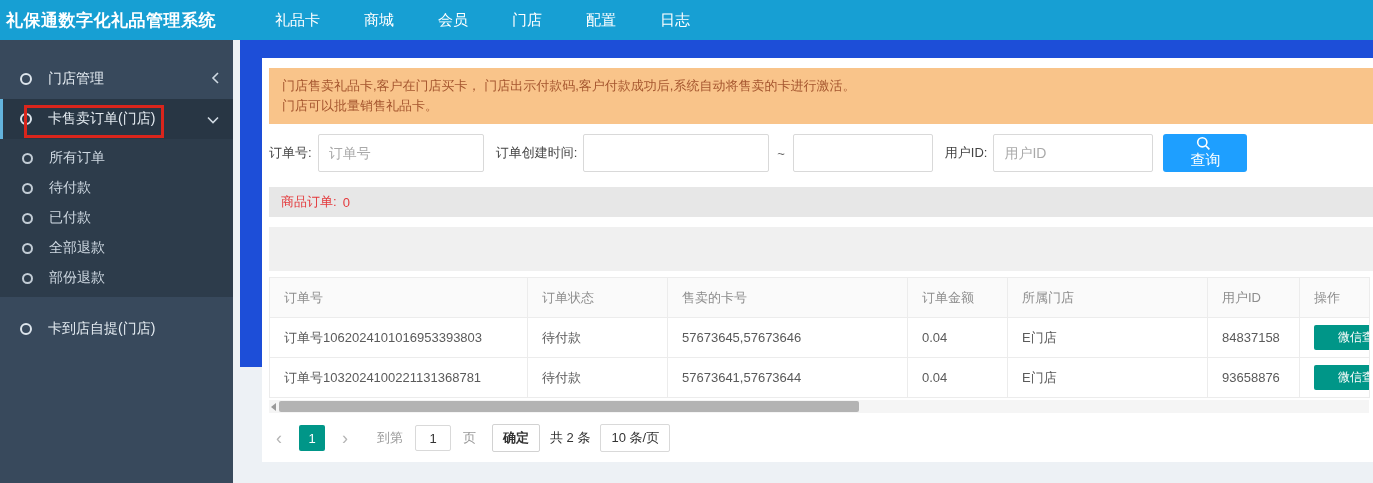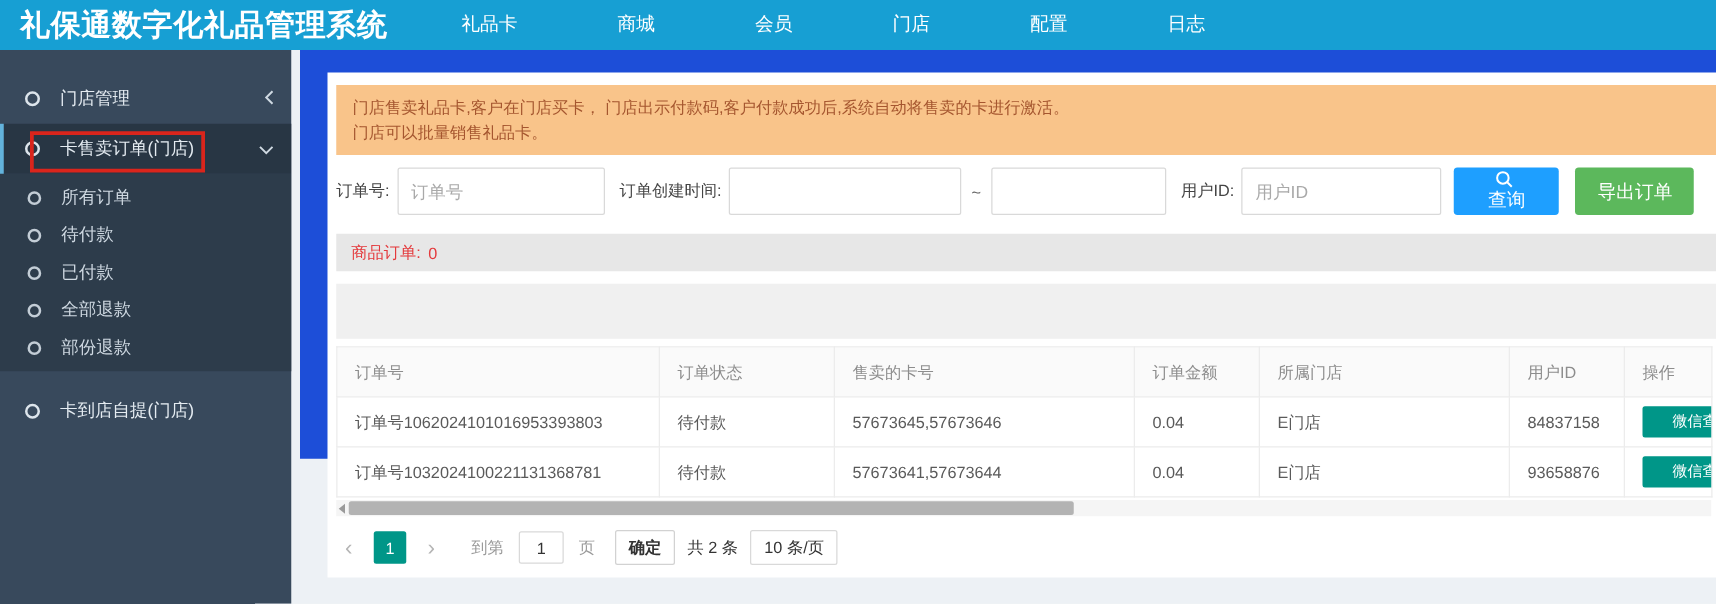--- a/index.html
+++ b/index.html
@@ -3,22 +3,22 @@
 <meta charset="utf-8">
 <style>
   * { margin:0; padding:0; box-sizing:border-box; }
   html,body { width:1373px; height:483px; overflow:hidden;
     font-family:"Liberation Sans","DejaVu Sans",sans-serif; font-size:13px; color:#555; background:#edf1f5; }
   .app { position:relative; width:1373px; height:483px; }
 
   
   .topbar { position:absolute; left:0; top:0; width:100%; height:40px; background:#179fd3;
     display:flex; align-items:center; z-index:5; }
-  .topbar .title { color:#fff; font-size:24px; font-weight:bold; padding-left:16px; letter-spacing:.5px; }
-  .topnav { display:flex; margin-left:45px;gap:36px; }
+  .topbar .title { color:#fff; font-size:17px; font-weight:bold; padding-left:6px; letter-spacing:.5px; }
+  .topnav { display:flex; margin-left:45px; }
   .topnav .nav-item { color:#fff; font-size:15px; padding:0 14px; margin-right:16px; cursor:pointer; line-height:40px; }
 
   
   .sidebar { position:absolute; left:0; top:40px; width:233px; height:443px; background:#38495c; padding-top:19px; }
   .side-item { position:relative; height:40px; display:flex; align-items:center; color:#e4ebf1; cursor:pointer; }
   .side-item .bullet { width:12px; height:12px; border:2px solid #dde5ec; border-radius:50%; margin-left:20px; flex:0 0 auto; }
   .side-item .lbl { margin-left:16px; font-size:14px; }
   .side-item .chev { position:absolute; right:14px; color:#cfd9e2; }
   .side-item.active { background:#283644; }
   .side-item.active::before { content:""; position:absolute; left:0; top:0; bottom:0; width:3px; background:#63b3dc; }
@@ -177,23 +177,20 @@
         <span class="tilde">~</span>
         <input class="f-input w140" type="text" style="">
         <span class="f-label">用户ID:</span>
         <input class="f-input w160" type="text" placeholder="用户ID" style="">
         <button class="btn btn-search">
           <svg width="15" height="15" viewBox="0 0 15 15">
             <circle cx="6.3" cy="6.3" r="4.6" stroke="#fff" stroke-width="1.6" fill="none"></circle>
             <line x1="9.8" y1="9.8" x2="13.4" y2="13.4" stroke="#fff" stroke-width="1.6"></line>
           </svg>
           <span>查询</span>
-        </button>
-        <button class="btn btn-export">
-          <span>导出订单</span>
         </button>
       </div>
 
       <div class="summary">
         <span>商品订单:</span>
         <span class="val">0</span>
       </div>
 
       <div class="toolbar-strip"></div>
 

